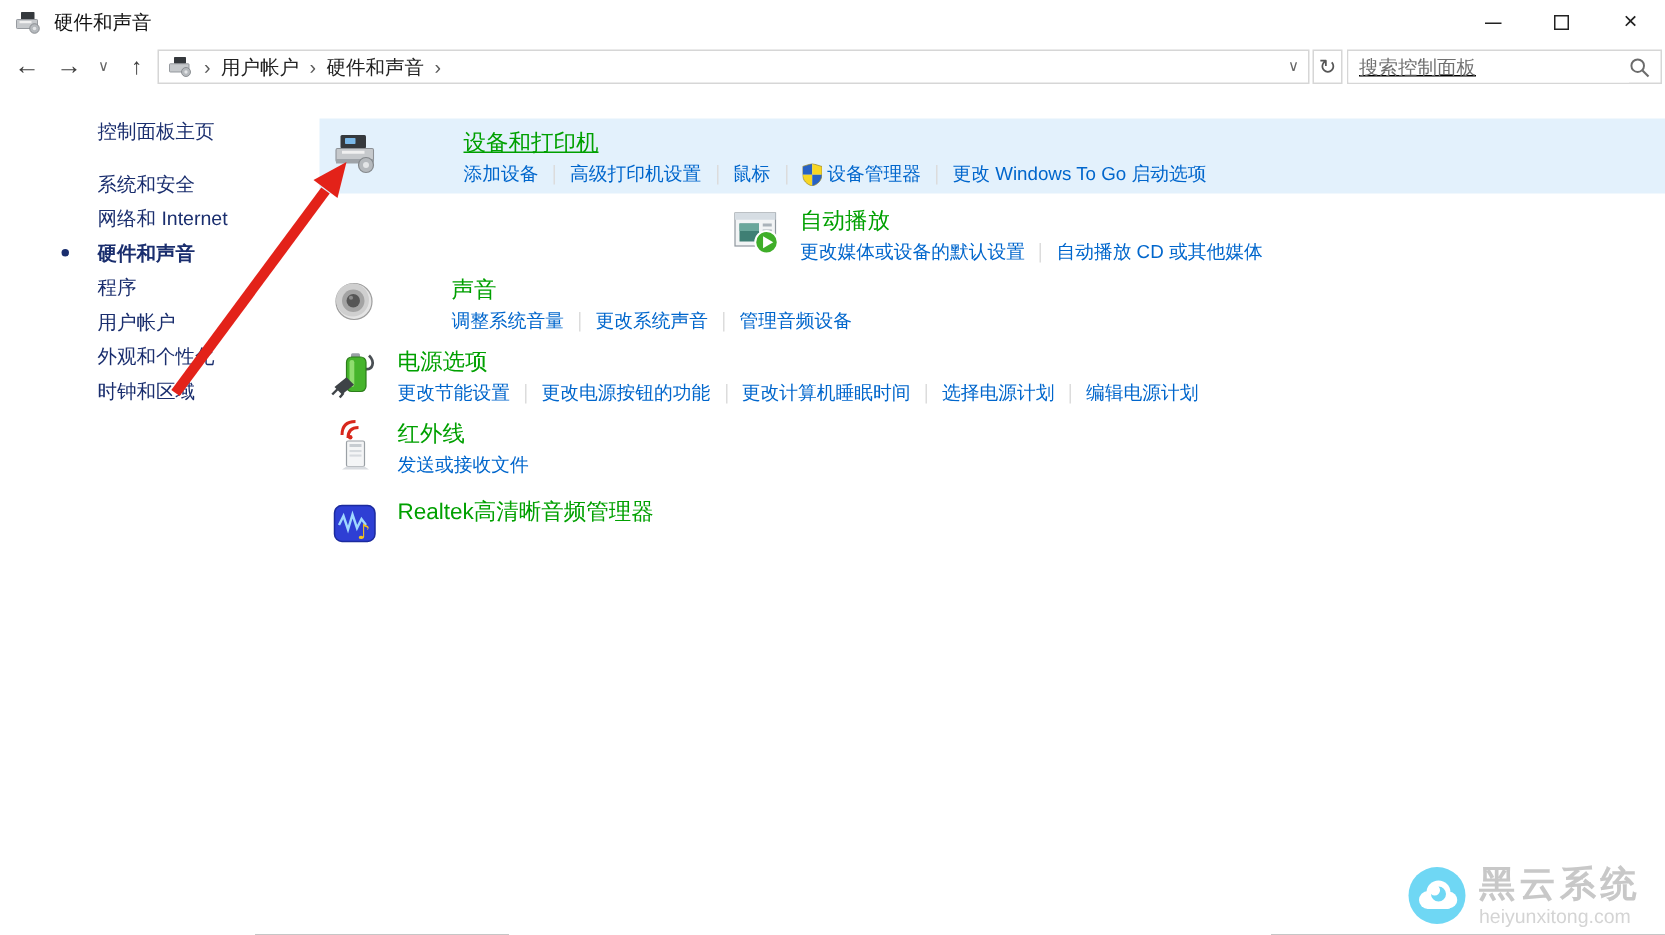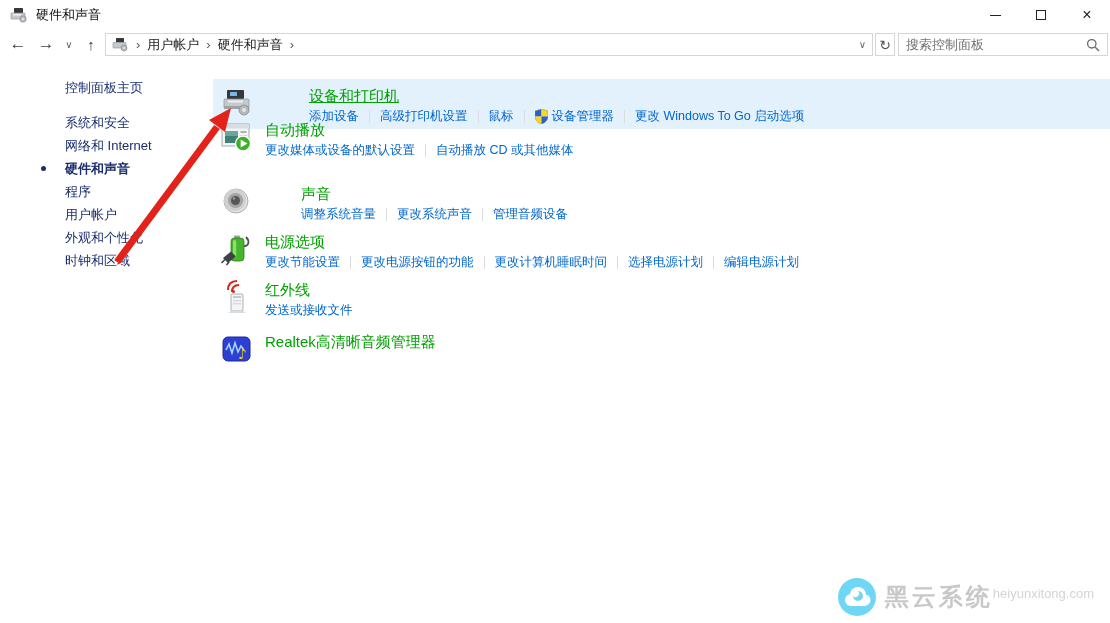--- a/index.html
+++ b/index.html
@@ -30,21 +30,21 @@
   .addressbar .crumb-icon{ margin-left:6px; width:17px; height:15px; display:inline-flex; }
   .crumb-sep{ margin:0 7px; color:#5a5a5a; font-size:13px; }
   .crumb{ cursor:default; white-space:nowrap; }
   .addr-chev{ margin-left:auto; margin-right:6px; color:#666; font-size:10px; }
   .refreshbtn{
     position:absolute; left:875px; top:3px; width:20px; height:23px; border:1px solid #d6d6d6;
     display:flex; align-items:center; justify-content:center; color:#555; font-size:14px; background:#fff;
   }
   .searchbox{
     position:absolute; left:898px; top:3px; width:210px; height:23px; border:1px solid #d6d6d6;
-    display:flex; align-items:center; background:#fff;
+    display:flex; align-items:center; background:#fff;text-decoration:underline;
   }
   .searchbox input{
     border:none; outline:none; flex:1; height:100%; padding:0 4px 0 7px; font-size:13px;
     font-family:"Liberation Sans","DejaVu Sans",sans-serif; color:#333;
   }
   .searchbox input::placeholder{ color:#707070; opacity:1; }
   .searchbox .mag{ margin-right:7px; display:inline-flex; }
   
   .sidebar{ position:absolute; top:58px; left:0; width:213px; bottom:0; background:#fff; padding-top:18px;padding-left:29px; }
   .sb-item{ position:relative; padding:4px 10px 4px 36px; font-size:13px; color:var(--sidebar-navy,#1a2e6e); cursor:pointer; line-height:15px; white-space:nowrap; }
@@ -64,21 +64,21 @@
   .cat-row.hover .cat-title{ text-decoration:underline; }
   .cat-links{ margin-top:3px; font-size:12.5px; display:flex; align-items:center; white-space:nowrap; }
   .cat-link{ color:var(--link-blue,#0066cc); cursor:pointer; }
   .sep{ display:inline-block; width:1px; height:13px; background:#dcdcdc; margin:0 10px; }
   .shield{ display:inline-flex; margin-right:4px; vertical-align:-2px; }
   
   .anno{ position:absolute; inset:0; pointer-events:none; z-index:40; }
   
   .watermark{ position:absolute; right:16px; bottom:6px; display:flex; align-items:center; z-index:30; }
   .wm-logo{ width:40px; height:40px; margin-right:8px; display:inline-flex; }
-  .wm-text{ display:flex; flex-direction:row; line-height:1;justify-content:flex-end; }
+  .wm-text{ display:flex; flex-direction:column; line-height:1;justify-content:flex-end; }
   .wm-name{ font-size:24px; font-weight:bold; color:var(--watermark-gray,#c8c8c8); letter-spacing:3px; }
   .wm-url{ font-size:13px; color:#d4d4d4; margin-top:2px; }
 </style>
 </head>
 <body>
 
 <div class="window">
 
   <div class="titlebar">
     <span class="app-icon">
@@ -200,21 +200,21 @@
               <path d="M6.5 0 L13 2 V7 C13 11.5 10 14 6.5 15 C3 14 0 11.5 0 7 V2 Z" fill="none" stroke="#9a8a33" stroke-width="0.5"></path>
             </svg>
           </span>
           <span class="cat-link">设备管理器</span>
           <span class="sep"></span>
           <span class="cat-link">更改 Windows To Go 启动选项</span>
         </div>
       </div>
     </div>
 
-    <div class="cat-row" style="top:55px; height:48px;">
+    <div class="cat-row" style="top:73px; height:48px;justify-content:center;">
       <span class="cat-icon">
         <svg width="34" height="34" viewBox="0 0 34 34">
           <rect x="2" y="4" width="27" height="22" fill="#f2f4f5" stroke="#8f979e" stroke-width="0.8"></rect>
           <rect x="2" y="4" width="27" height="4.5" fill="#d6dde3"></rect>
           <rect x="5" y="11" width="13" height="12" fill="#3f7f74"></rect>
           <rect x="5" y="11" width="13" height="5" fill="#6aa79b"></rect>
           <rect x="20.5" y="11" width="6" height="2" fill="#aab3ba"></rect>
           <rect x="20.5" y="15" width="6" height="2" fill="#aab3ba"></rect>
           <rect x="20.5" y="19" width="6" height="2" fill="#aab3ba"></rect>
           <circle cx="23" cy="23.5" r="7.5" fill="#3fae29" stroke="#ffffff" stroke-width="1.3"></circle>

